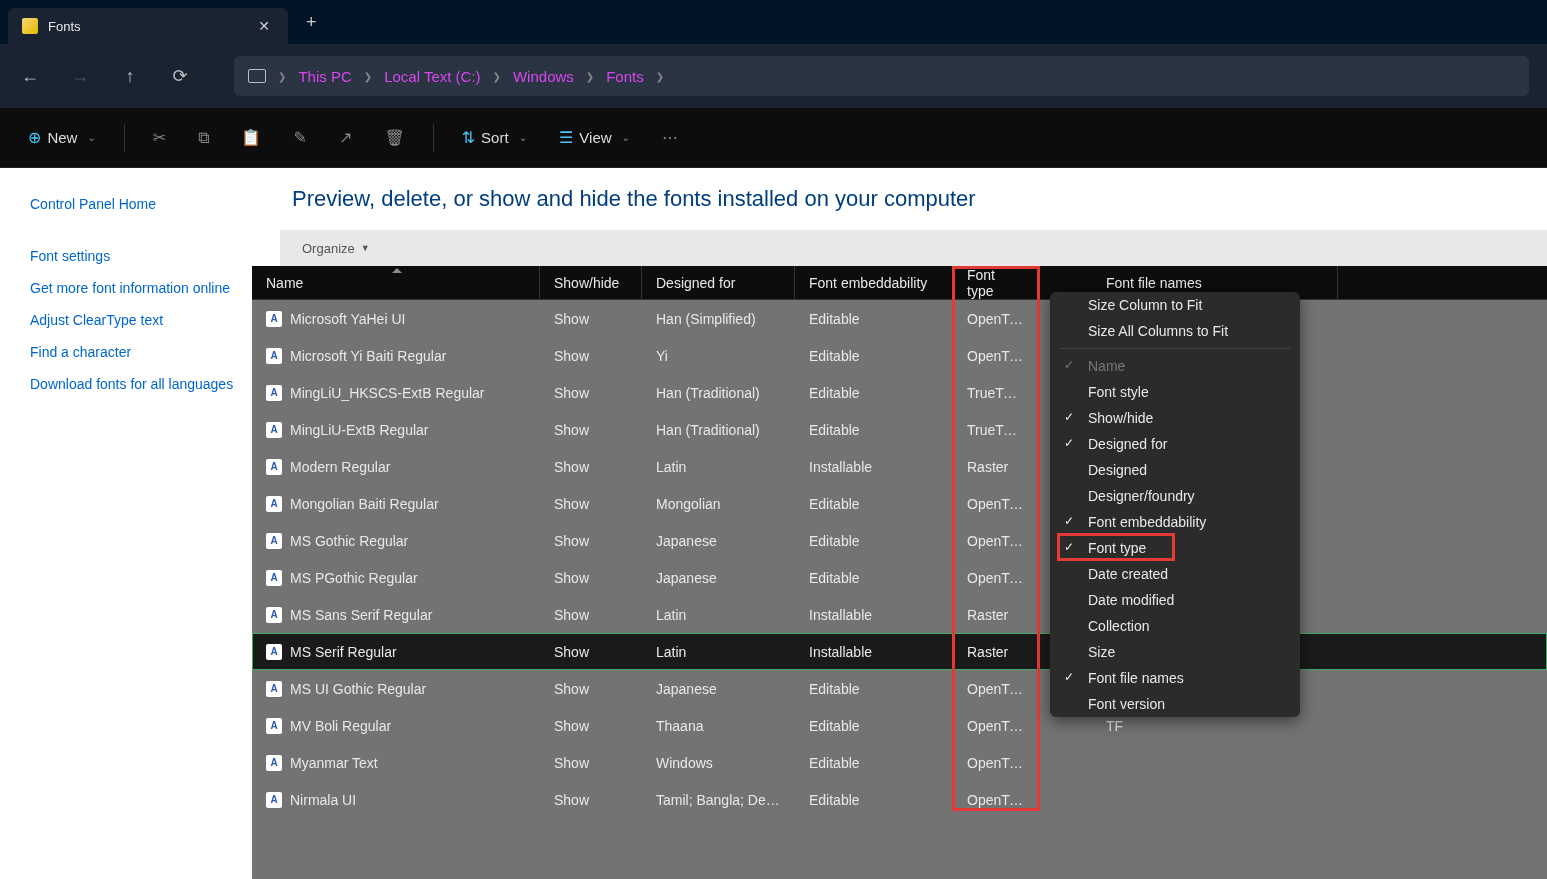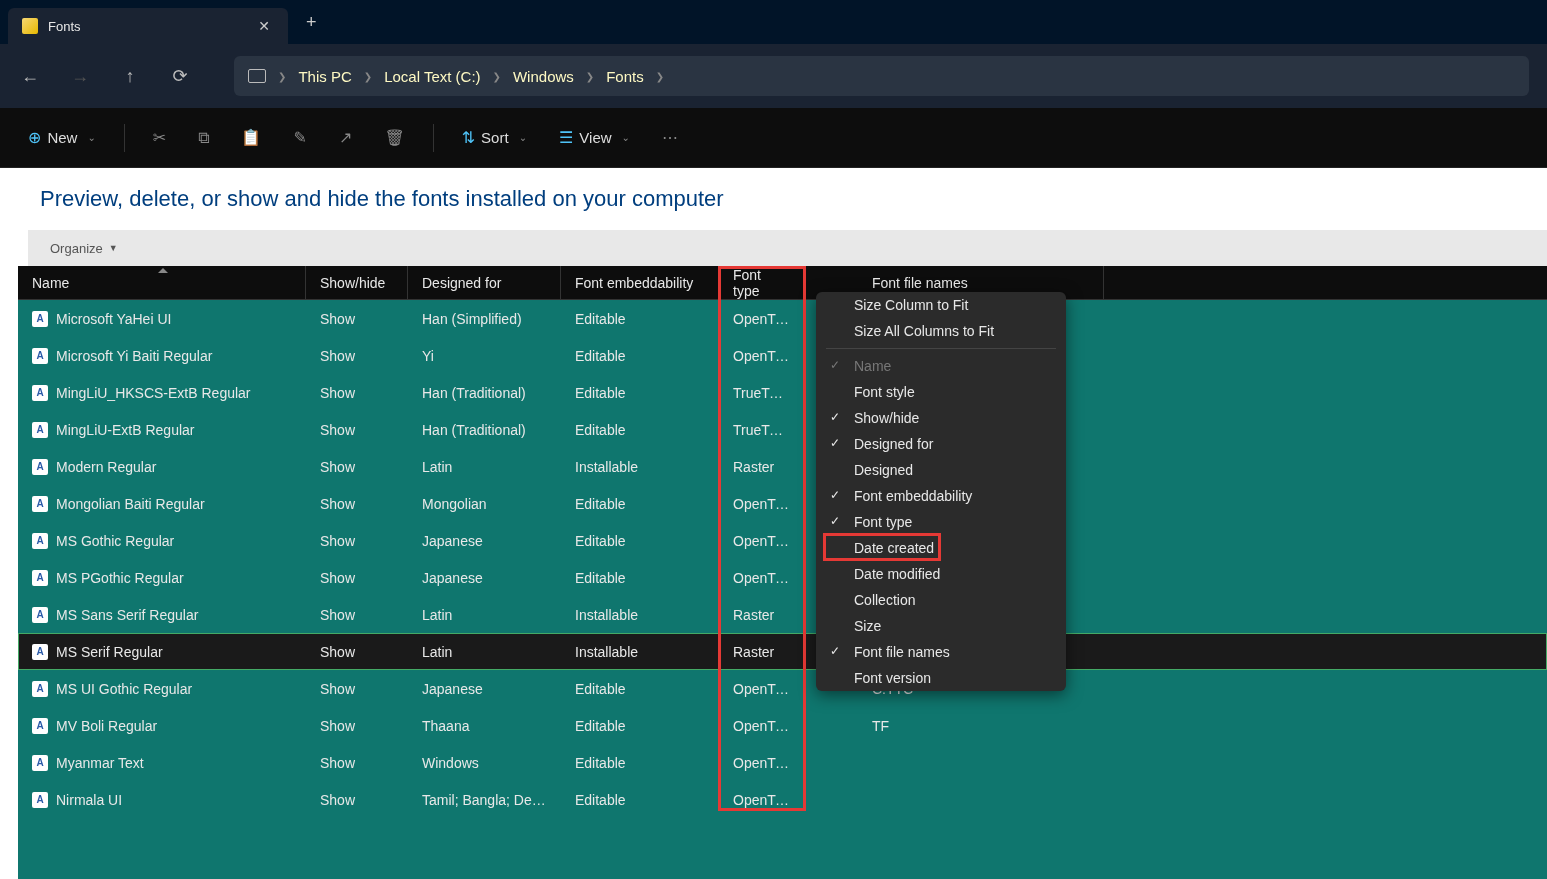--- a/index.html
+++ b/index.html
@@ -12,21 +12,21 @@
 .tab-title { font-size: 13px; color: #e8e8e8; flex: 1; }
 .tab-close { color: #ccc; font-size: 14px; cursor: pointer; padding: 2px 4px; }
 .tab-new { color: #ccc; font-size: 18px; padding: 0 18px; cursor: pointer; }
 
 
 .navbar { height: 64px; background: #1a2332; display: flex; align-items: center; padding: 0 18px; gap: 26px; }
 .nav-btn { color: #bbb; font-size: 18px; cursor: pointer; width: 24px; text-align: center; }
 .addresswrap { display: flex; align-items: center; gap: 12px; background: #2a3442; border-radius: 6px; padding: 8px 14px; flex: 1; margin-left: 16px; height: 40px; }
 .pc-icon { width: 18px; height: 14px; border: 1.5px solid #bbb; border-radius: 2px; }
 .crumb-sep { color: #888; font-size: 10px; }
-.crumb { color: #fef9c3; font-size: 15px; cursor: pointer; }
+.crumb { color: #d946ef; font-size: 15px; cursor: pointer; }
 
 
 .toolbar { height: 60px; background: #0d0d0d; display: flex; align-items: center; padding: 0 18px; gap: 12px; border-bottom: 1px solid #222; }
 .tb-group { display: flex; align-items: center; gap: 6px; padding: 6px 10px; border-radius: 4px; cursor: pointer; color: #ddd; font-size: 15px; }
 .tb-icon { color: #4fc3f7; font-size: 16px; }
 .tb-divider { width: 1px; height: 28px; background: #333; margin: 0 6px; }
 .tb-simple { color: #888; font-size: 16px; padding: 6px 10px; cursor: pointer; }
 .tb-chev { color: #888; font-size: 10px; margin-left: 4px; }
 
 
@@ -34,21 +34,21 @@
 .sidebar { width: 252px; background: #fff; color: #0066cc; padding: 20px 0 0 30px; }
 .sidebar-link { font-size: 14px; color: #0066cc; padding: 8px 0; cursor: pointer; }
 .sidebar-link.home { margin-bottom: 20px; }
 
 .content { flex: 1; background: #fff; display: flex; flex-direction: column; }
 .page-title { color: #003e7e; font-size: 22px; font-weight: 400; padding: 18px 0 18px 40px; }
 .organize-bar { background: #e8e8e8; height: 36px; display: flex; align-items: center; padding-left: 22px; color: #555; font-size: 13px; position: relative; margin-left: 28px; }
 .organize-bar .chev { font-size: 9px; margin-left: 6px; }
 
 
-.table-area { background: #0f766e; flex: 1; overflow: hidden; position: relative; margin-left: 18px; }
+.table-area { background: #737373; flex: 1; overflow: hidden; position: relative; }
 .table-header { display: flex; background: #0d0d0d; border-bottom: 1px solid #333; height: 34px; align-items: center; font-size: 14px; color: #e8e8e8; position: relative; }
 .th { padding: 0 14px; border-right: 1px solid #333; height: 100%; display: flex; align-items: center; cursor: pointer; }
 .th.sort::after { content: ''; position: absolute; left: 140px; top: 2px; width: 0; height: 0; border-left: 5px solid transparent; border-right: 5px solid transparent; border-bottom: 5px solid #888; }
 .col-name { width: 288px; position: relative; }
 .col-show { width: 102px; }
 .col-design { width: 153px; }
 .col-embed { width: 158px; }
 .col-type { width: 85px; }
 .col-fname { width: 300px; padding-left: 68px; }
 
@@ -124,20 +124,28 @@
   </div>
   <div class="tb-group">
     <span class="tb-icon">☰</span>
     <span>View</span>
     <span class="tb-chev">⌄</span>
   </div>
   <span class="tb-simple">⋯</span>
 </div>
 
 <div class="main">
+  <div class="sidebar">
+    <div class="sidebar-link home">Control Panel Home</div>
+    <div class="sidebar-link">Font settings</div>
+    <div class="sidebar-link">Get more font information online</div>
+    <div class="sidebar-link">Adjust ClearType text</div>
+    <div class="sidebar-link">Find a character</div>
+    <div class="sidebar-link">Download fonts for all languages</div>
+  </div>
 
   <div class="content">
     <div class="page-title">Preview, delete, or show and hide the fonts installed on your computer</div>
     <div class="organize-bar">
       <span>Organize</span>
       <span class="chev">▼</span>
     </div>
 
     <div class="table-area">
       <div class="table-header">
@@ -309,20 +317,21 @@
 
       <div class="ctx-menu" id="ctx-menu" style="left:798px; top:26px;">
           <div class="ctx-item">Size Column to Fit</div>
           <div class="ctx-item">Size All Columns to Fit</div>
           <div class="ctx-divider"></div>
           <div class="ctx-item checked disabled">Name</div>
           <div class="ctx-item">Font style</div>
           <div class="ctx-item checked">Show/hide</div>
           <div class="ctx-item checked">Designed for</div>
           <div class="ctx-item">Designed</div>
+          <div class="ctx-item">Designer/foundry</div>
           <div class="ctx-item checked">Font embeddability</div>
           <div class="ctx-item checked">Font type</div>
           <div class="ctx-item">Date created</div>
           <div class="ctx-item">Date modified</div>
           <div class="ctx-item">Collection</div>
           <div class="ctx-item">Size</div>
           <div class="ctx-item checked">Font file names</div>
           <div class="ctx-item">Font version</div>
         </div>
       <div class="red-box-menu" style="left:805px; top:267px; width:118px; height:28px;"></div>

